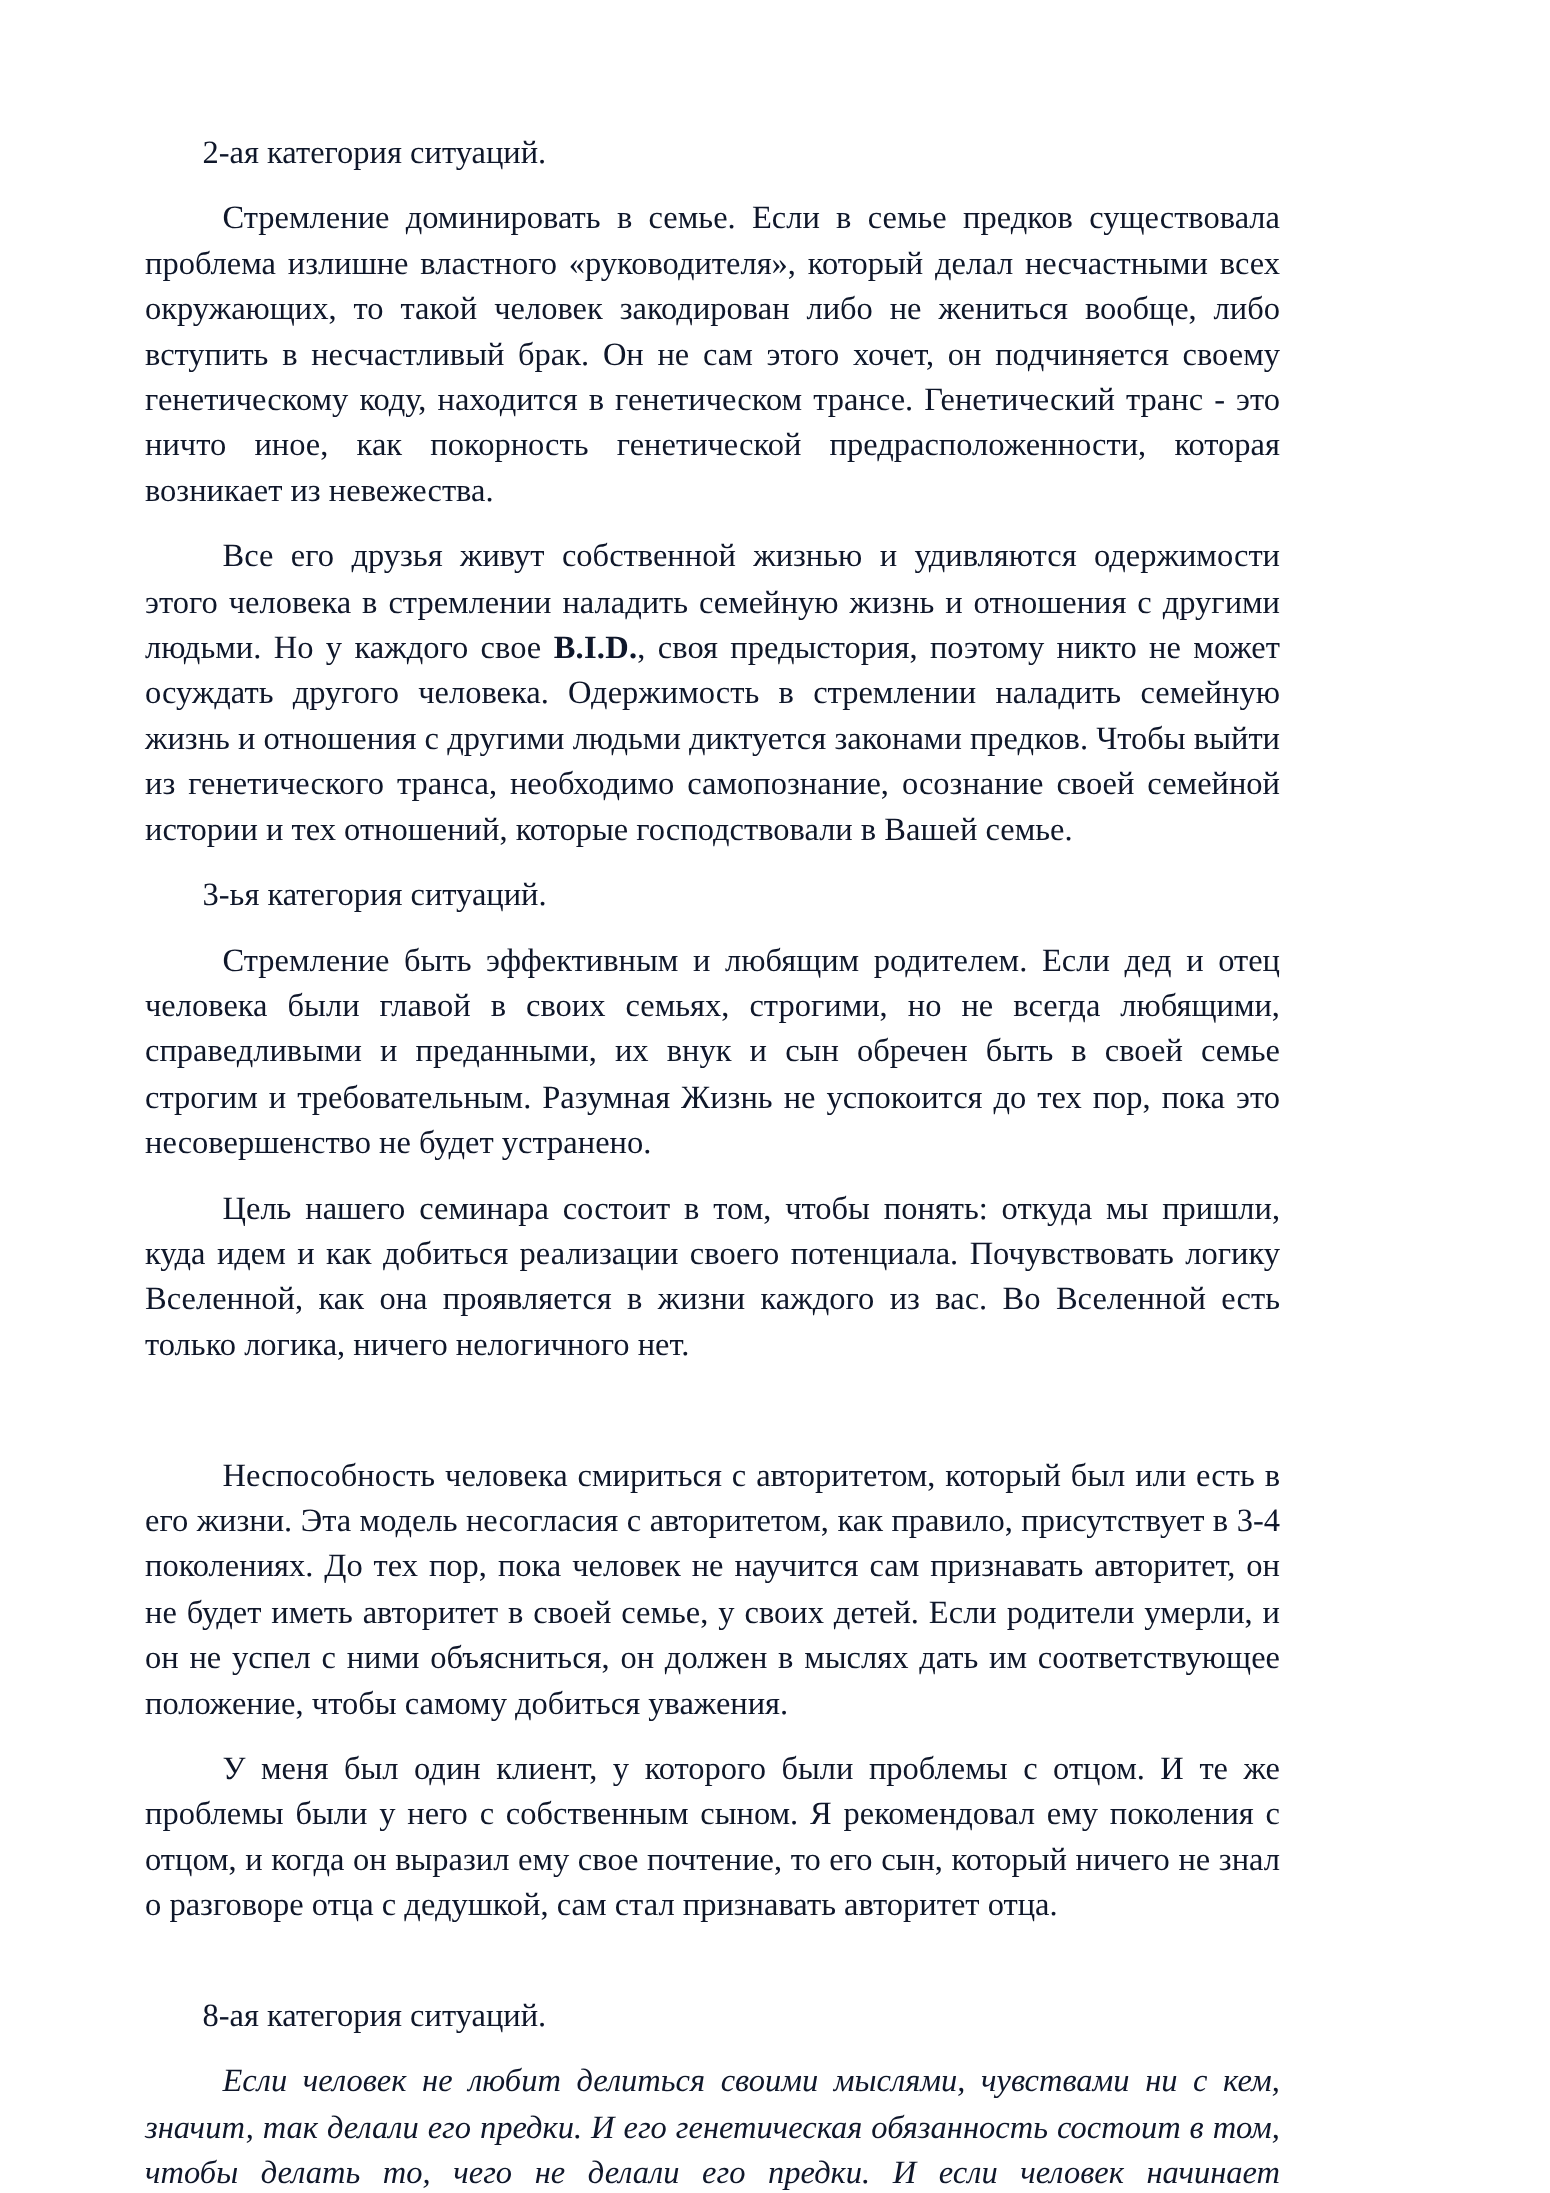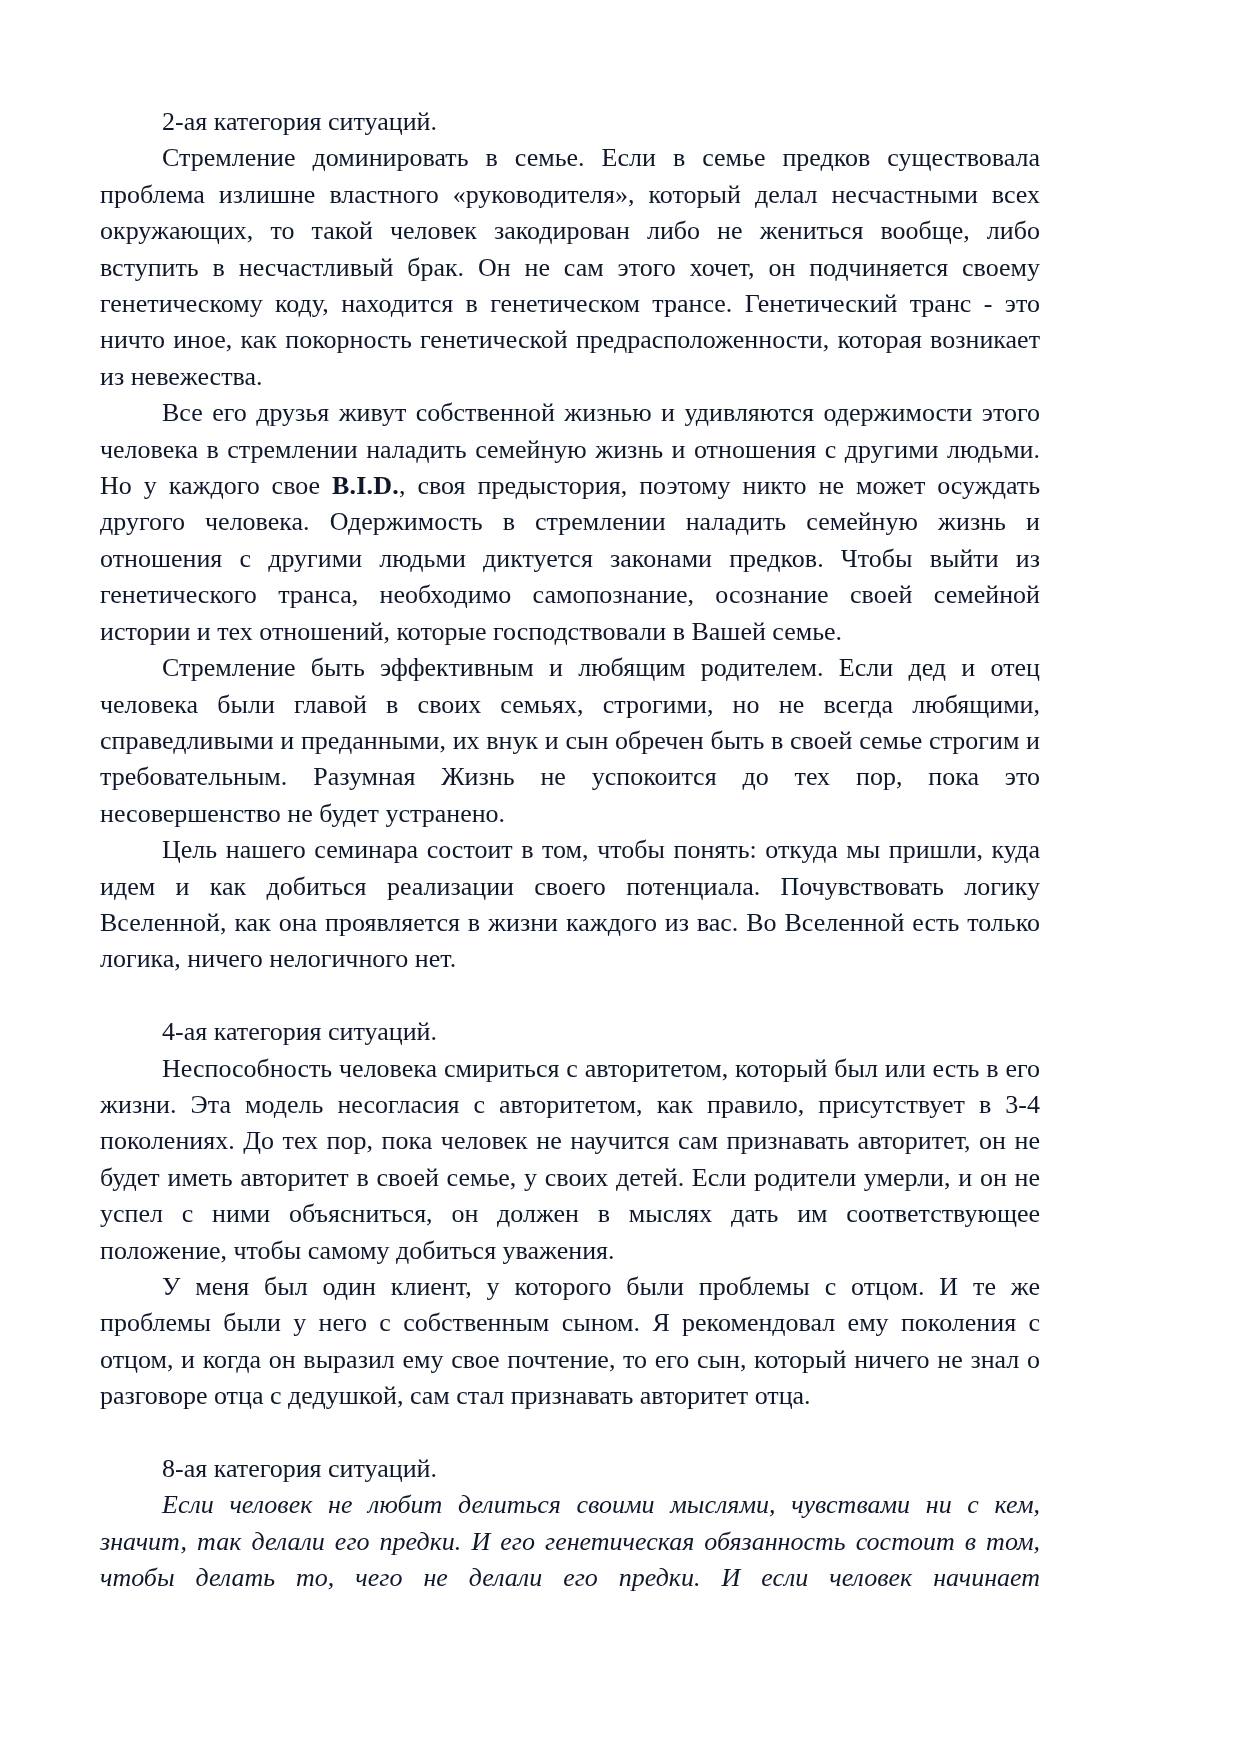--- a/index.html
+++ b/index.html
@@ -24,21 +24,21 @@
     width: 940px;
     color: #0f172a;
     font-family: "Liberation Serif", "DejaVu Serif", serif;
     font-size: 26px;
     line-height: 36.4px;
     text-align: justify;
     text-justify: inter-word;
     -webkit-font-smoothing: antialiased;
   }
   p.para {
-    margin: 0;
+    margin: 16px;
     padding: 0;
     text-indent: 62px;
     text-align: justify;
     text-align-last: left;
     hyphens: none;
   }
   p.para.last-justify {
     text-align-last: justify;
     font-style: italic;
   }
@@ -62,28 +62,28 @@
 
 <div class="page">
   <div class="text-column">
 
     <p class="heading">2-ая категория ситуаций.</p>
 
     <p class="para">Стремление доминировать в семье. Если в семье предков существовала проблема излишне властного «руководителя», который делал несчастными всех окружающих, то такой человек закодирован либо не жениться вообще, либо вступить в несчастливый брак. Он не сам этого хочет, он подчиняется своему генетическому коду, находится в генетическом трансе. Генетический транс - это ничто иное, как покорность генетической предрасположенности, которая возникает из невежества.</p>
 
     <p class="para"><span>Все его друзья живут собственной жизнью и удивляются одержимости этого человека в стремлении наладить семейную жизнь и отношения с другими людьми. Но у каждого свое </span><b class="bid">B.I.D.</b><span>, своя предыстория, поэтому никто не может осуждать другого человека. Одержимость в стремлении наладить семейную жизнь и отношения с другими людьми диктуется законами предков. Чтобы выйти из генетического транса, необходимо самопознание, осознание своей семейной истории и тех отношений, которые господствовали в Вашей семье.</span></p>
 
+    <p class="heading">3-ья категория ситуаций.</p>
 
     <p class="para">Стремление быть эффективным и любящим родителем. Если дед и отец человека были главой в своих семьях, строгими, но не всегда любящими, справедливыми и преданными, их внук и сын обречен быть в своей семье строгим и требовательным. Разумная Жизнь не успокоится до тех пор, пока это несовершенство не будет устранено.</p>
 
     <p class="para">Цель нашего семинара состоит в том, чтобы понять: откуда мы пришли, куда идем и как добиться реализации своего потенциала. Почувствовать логику Вселенной, как она проявляется в жизни каждого из вас. Во Вселенной есть только логика, ничего нелогичного нет.</p>
 
     <span class="gap"></span>
 
-    <p class="heading">4-ая категория ситуаций.</p>
 
     <p class="para">Неспособность человека смириться с авторитетом, который был или есть в его жизни. Эта модель несогласия с авторитетом, как правило, присутствует в 3-4 поколениях. До тех пор, пока человек не научится сам признавать авторитет, он не будет иметь авторитет в своей семье, у своих детей. Если родители умерли, и он не успел с ними объясниться, он должен в мыслях дать им соответствующее положение, чтобы самому добиться уважения.</p>
 
     <p class="para">У меня был один клиент, у которого были проблемы с отцом. И те же проблемы были у него с собственным сыном. Я рекомендовал ему поколения с отцом, и когда он выразил ему свое почтение, то его сын, который ничего не знал о разговоре отца с дедушкой, сам стал признавать авторитет отца.</p>
 
 
     <span class="gap"></span>
 
     <p class="heading">8-ая категория ситуаций.</p>
 

